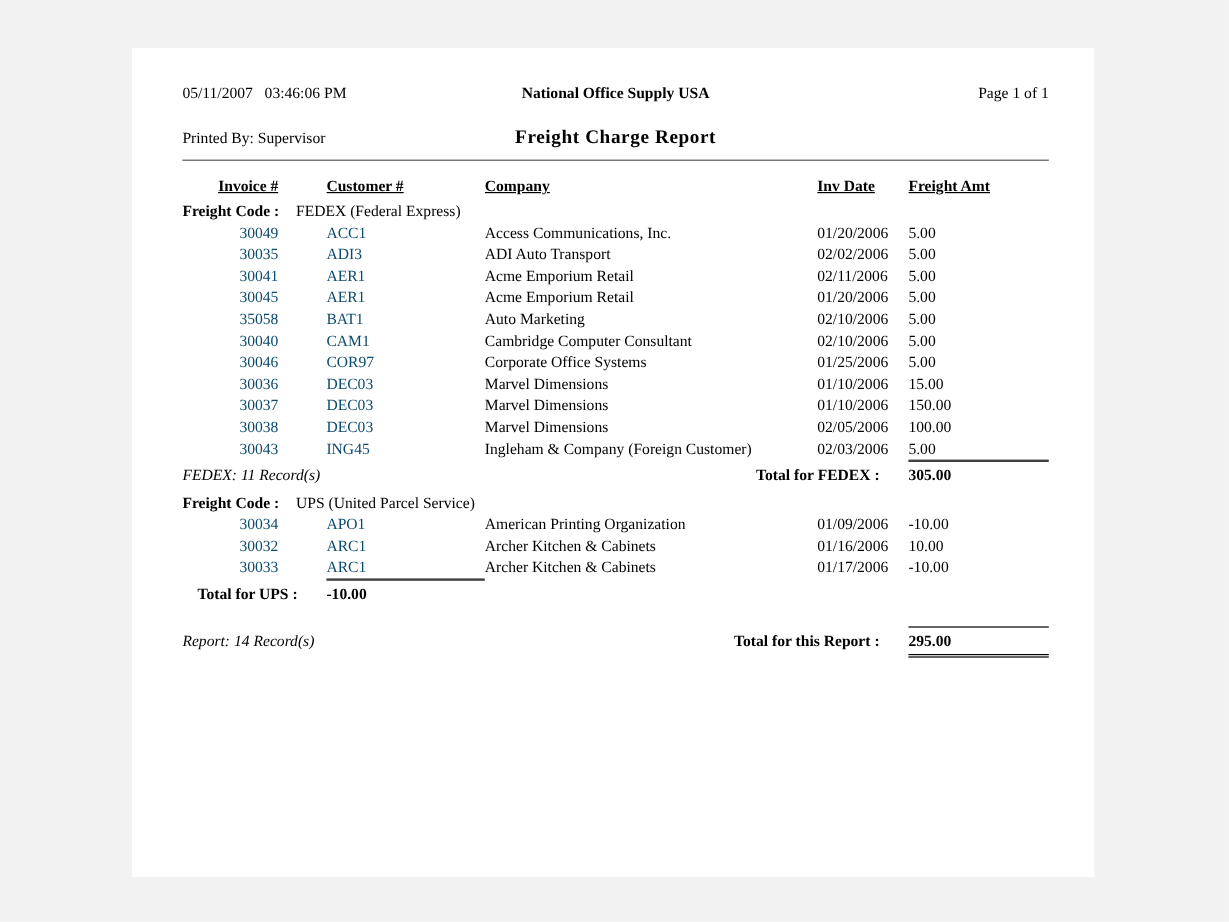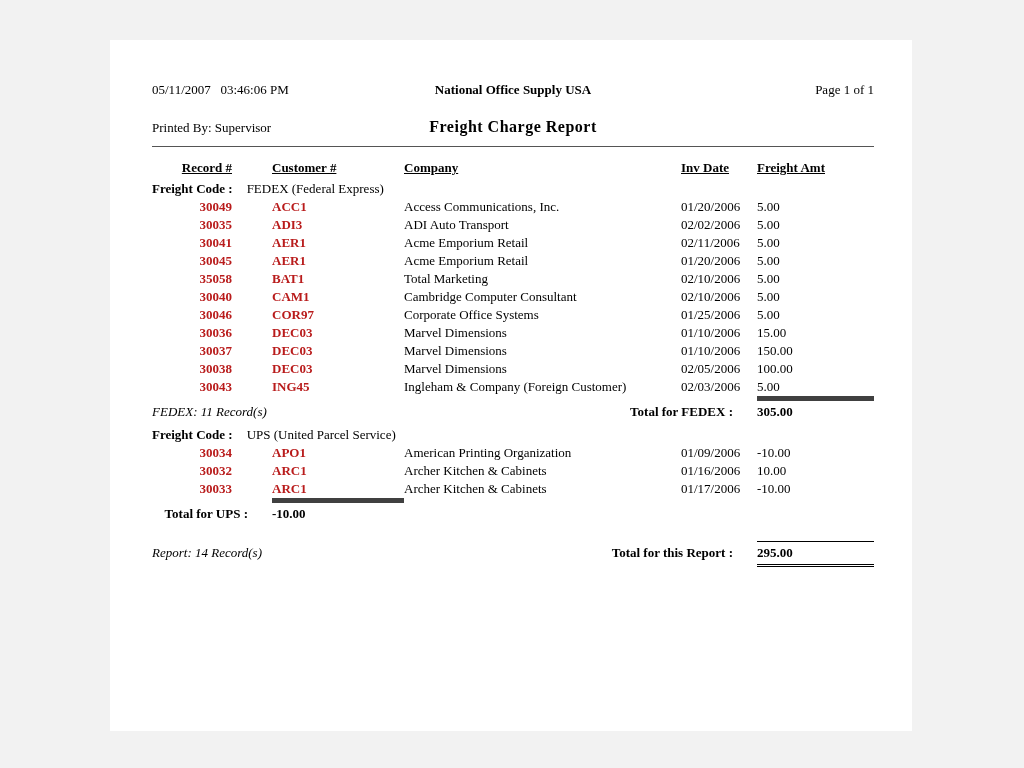--- a/index.html
+++ b/index.html
@@ -10,21 +10,21 @@
     font-size:13px;
     color:#000;
     overflow:hidden;
   }
   .page-sheet {
     position:absolute; left:110px; top:40px;
     width:802px; height:691px;
     background:#ffffff;
   }
   .content {
-    position:absolute; left:42px; top:40px; width:722px;
+    position:absolute; left:42px; top:28px; width:722px;
   }
   .hdr-grid {
     display:grid; grid-template-columns:1fr auto 1fr;
     align-items:baseline; line-height:19px;
   }
   .hdr-left  { text-align:left; white-space:pre; }
   .hdr-center{ text-align:center; font-weight:bold; }
   .hdr-right { text-align:right; }
   .report-title { font-size:16px; letter-spacing:0.5px;margin-top:18px; }
   .rule {
@@ -36,29 +36,29 @@
     grid-template-columns:80px 40px 132px 277px 76px 117px;
     line-height:18px;
     align-items:baseline;
   }
   .cell { overflow:hidden; white-space:nowrap; }
   .col-invoice { text-align:right; }
   .col-amount  { text-align:left; }
   .head-row .cell { font-weight:bold; }
   .head-row .cell .u { text-decoration:underline; }
   .head-row { margin-bottom:2px; }
-  .link { color:#b91c1c; cursor:pointer;font-weight:bold; }
+  .link { color:#0c4a6e; cursor:pointer; }
   .bold { font-weight:bold; }
   .italic { font-style:italic; }
   .group-header { line-height:19px; }
   .group-value { margin-left:14px; }
   .span3  { grid-column:span 3; }
   .span45 { grid-column:span 2; text-align:right; padding-right:24px; }
   .summary-row { line-height:21px; margin-bottom:3px; }
-  .topline { border-top:5px solid #404040; }
+  .topline { border-top:2px solid #404040; }
   .report-total-row { margin-top:17px; line-height:21px; }
   .grand-total {
     border-top:1px solid #000;
     border-bottom:3px double #000;
     padding-bottom:1px;
   }
 </style>
 </head>
 <body>
 
@@ -72,21 +72,21 @@
     </div>
     <div class="hdr-grid">
       <span class="hdr-left">Printed By: Supervisor</span>
       <span class="hdr-center report-title">Freight Charge Report</span>
       <span class="hdr-right"></span>
     </div>
 
     <hr class="rule">
 
     <div class="row head-row">
-      <span class="cell col-invoice"><span class="u">Record #</span></span>
+      <span class="cell col-invoice"><span class="u">Invoice #</span></span>
       <span class="cell"></span>
       <span class="cell"><span class="u">Customer #</span></span>
       <span class="cell"><span class="u">Company</span></span>
       <span class="cell"><span class="u">Inv Date</span></span>
       <span class="cell col-amount"><span class="u">Freight Amt</span></span>
     </div>
 
     <div id="report-body">
         <div class="group-header"><span class="bold">Freight Code :</span><span class="group-value">FEDEX (Federal Express)</span></div>
         <div class="row">
@@ -118,21 +118,21 @@
           <span class="cell"></span>
           <span class="cell link">AER1</span>
           <span class="cell">Acme Emporium Retail</span>
           <span class="cell">01/20/2006</span>
           <span class="cell col-amount">5.00</span>
         </div>
         <div class="row">
           <span class="cell col-invoice link">35058</span>
           <span class="cell"></span>
           <span class="cell link">BAT1</span>
-          <span class="cell">Total Marketing</span>
+          <span class="cell">Auto Marketing</span>
           <span class="cell">02/10/2006</span>
           <span class="cell col-amount">5.00</span>
         </div>
         <div class="row">
           <span class="cell col-invoice link">30040</span>
           <span class="cell"></span>
           <span class="cell link">CAM1</span>
           <span class="cell">Cambridge Computer Consultant</span>
           <span class="cell">02/10/2006</span>
           <span class="cell col-amount">5.00</span>

